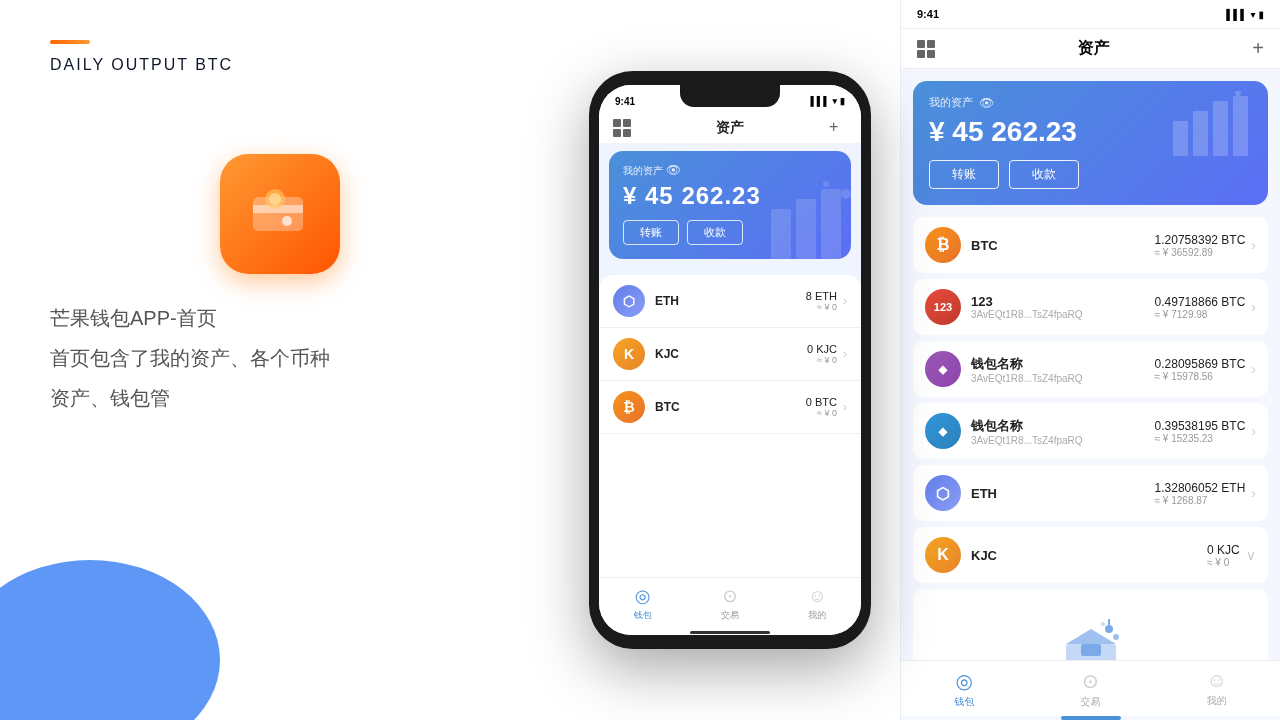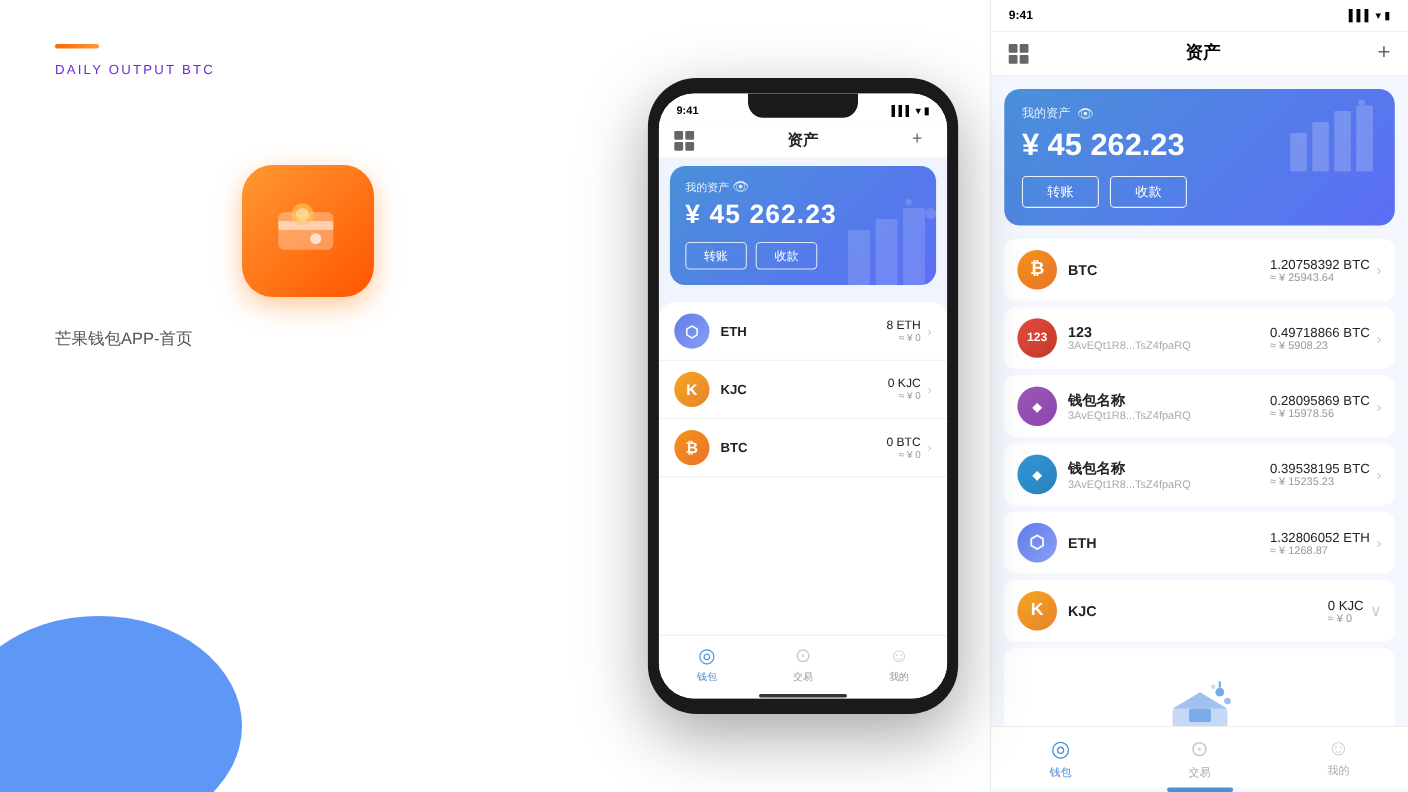--- a/index.html
+++ b/index.html
@@ -22,22 +22,22 @@
       padding: 40px 50px;
     }
     .left-section .accent-line {
       width: 40px;
       height: 4px;
       background: linear-gradient(90deg, #ff6600, #ff9933);
       border-radius: 2px;
       margin-bottom: 12px;
     }
     .left-section .brand-name-sub {
-      font-size: 12px;
-      color: #6d28d9;
+      font-size: 16px;
+      color: #0f172a;
       letter-spacing: 2px;
       margin-bottom: 80px;
     }
     .app-icon-wrap {
       display: flex;
       flex-direction: column;
       align-items: center;
       margin-bottom: 24px;
     }
     .app-icon {
@@ -57,21 +57,21 @@
     }
     .app-title {
       font-size: 36px;
       font-weight: bold;
       color: #222;
       margin-top: 20px;
       margin-bottom: 20px;
       text-align: center;
     }
     .app-desc {
-      font-size: 15px;
+      font-size: 20px;
       color: #555;
       line-height: 2;
       max-width: 280px;
     }
     .blue-blob {
       position: absolute;
       bottom: -40px;
       left: -40px;
       width: 260px;
       height: 200px;
@@ -411,20 +411,21 @@
         <rect x="8" y="18" width="50" height="34" rx="5" fill="rgba(255,255,255,0.3)"></rect>
         <rect x="8" y="26" width="50" height="8" fill="rgba(255,255,255,0.5)"></rect>
         <circle cx="42" cy="42" r="5" fill="rgba(255,255,255,0.7)"></circle>
         <circle cx="30" cy="20" r="10" fill="rgba(255,200,100,0.6)"></circle>
         <ellipse cx="30" cy="20" rx="6" ry="6" fill="rgba(255,220,150,0.8)"></ellipse>
       </svg>
     </div>
   </div>
 
   <p class="app-desc">芒果钱包APP-首页</p>
+  <p class="app-desc">首页包含了我的资产、各个币种资产、钱包管</p>
 
   <div class="blue-blob"></div>
 </div>
 
 <div class="phone-section">
   <div class="phone-outer">
     <div class="phone-notch"></div>
     <div class="phone-screen">
 
       <div class="phone-status-bar">
@@ -569,34 +570,34 @@
 
   <div class="right-coin-list">
 
     <div class="right-coin-item">
       <div class="right-coin-icon btc">₿</div>
       <div class="right-coin-info">
         <div class="right-coin-name">BTC</div>
       </div>
       <div class="right-coin-right">
         <div class="right-coin-amount">1.20758392 BTC</div>
-        <div class="right-coin-val">≈ ¥ 25943.64</div>
+        <div class="right-coin-val">≈ ¥ 36592.89</div>
       </div>
       <span class="right-coin-arrow">›</span>
     </div>
 
     <div class="right-coin-item">
       <div class="right-coin-icon c123" style="font-size:11px;">123</div>
       <div class="right-coin-info">
         <div class="right-coin-name">123</div>
         <div class="right-coin-addr">3AvEQt1R8...TsZ4fpaRQ</div>
       </div>
       <div class="right-coin-right">
         <div class="right-coin-amount">0.49718866 BTC</div>
-        <div class="right-coin-val">≈ ¥ 5908.23</div>
+        <div class="right-coin-val">≈ ¥ 7129.98</div>
       </div>
       <span class="right-coin-arrow">›</span>
     </div>
 
     <div class="right-coin-item">
       <div class="right-coin-icon purple" style="font-size:11px;">◆</div>
       <div class="right-coin-info">
         <div class="right-coin-name">钱包名称</div>
         <div class="right-coin-addr">3AvEQt1R8...TsZ4fpaRQ</div>
       </div>

